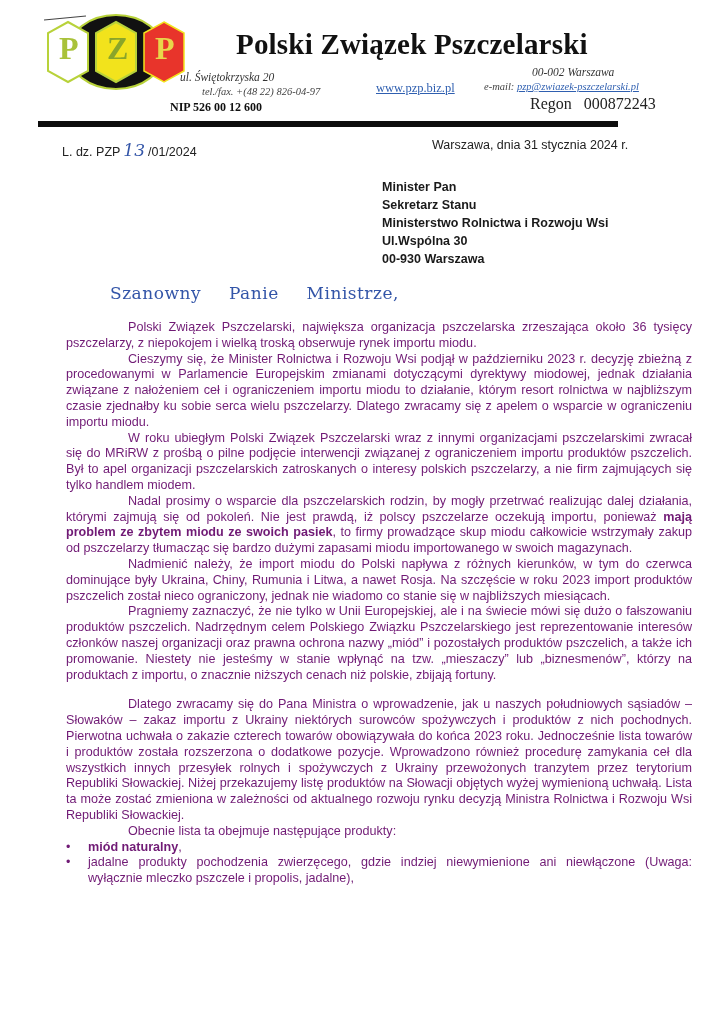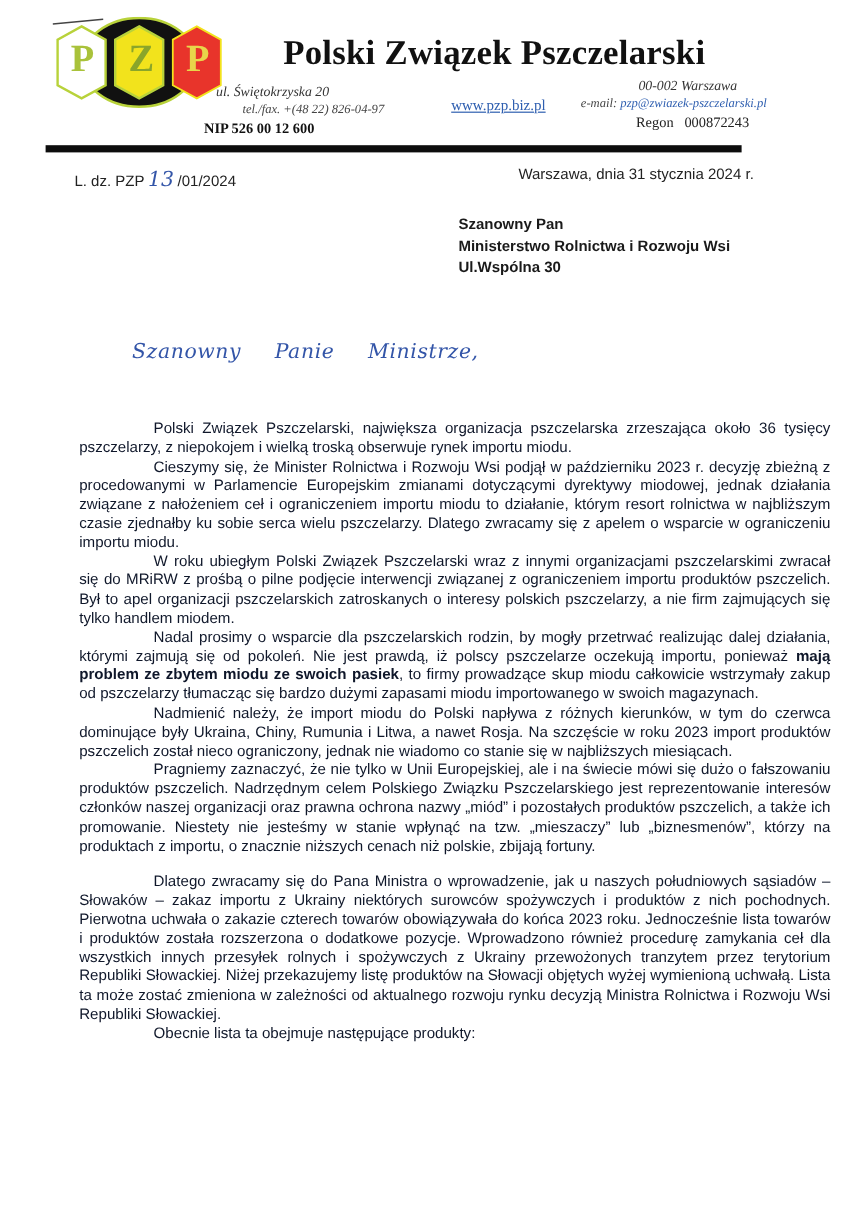--- a/index.html
+++ b/index.html
@@ -10,37 +10,37 @@
 
   
   .logo { left: 36px; top: 14px; width: 160px; height: 76px; }
   .org-title { left: 236px; top: 28px; font-size: 29px; font-weight: bold; letter-spacing: 0.2px; color: #111; white-space: nowrap; }
   .addr-street { left: 180px; top: 71px; font-size: 11.5px; font-style: italic; color: #333; }
   .addr-phone { left: 202px; top: 86px; font-size: 10.5px; font-style: italic; color: #444; }
   .nip { left: 170px; top: 100px; font-size: 12px; font-weight: bold; color: #111; }
   .www { left: 376px; top: 81px; font-size: 12.5px; color: #2f5fb0; text-decoration: underline; }
   .city-code { left: 532px; top: 66px; font-size: 11.5px; font-style: italic; color: #333; }
   .email-label { left: 484px; top: 81px; font-size: 10.5px; font-style: italic; color: #444; }
-  .email-link { color: #2f5fb0; }
-  .regon { left: 530px; top: 95px; font-size: 12px; color: #222; }
+  .email-link { color: #2f5fb0; text-decoration: underline; }
+  .regon { left: 530px; top: 95px; font-size: 16px; color: #222; }
   .header-rule { left: 38px; top: 121px; width: 580px; height: 6px; background: #0d0d0d; }
 
   
   .ref { left: 62px; top: 140px; font-size: 12.5px; color: #222; }
   .ref .hand { font-family: "DejaVu Serif", serif; font-style: italic; color: #3355a8; font-size: 17px; margin: 0 3px; }
   .date { left: 432px; top: 138px; font-size: 12.5px; color: #222; }
 
   
   .recipient { left: 382px; top: 178px; font-size: 12.5px; font-weight: bold; line-height: 18px; color: #1a1a1a; }
 
   
-  .salutation { left: 110px; top: 283px; font-family: "DejaVu Serif", serif; font-style: italic; font-size: 17px; color: #3355a8; word-spacing: 22px; letter-spacing: 0.5px; }
+  .salutation { left: 110px; top: 283px; font-family: "DejaVu Serif", serif; font-size: 17px; color: #3355a8; word-spacing: 22px; letter-spacing: 0.5px; }
 
   
-  .body { left: 66px; top: 320px; width: 626px; font-size: 12.6px; line-height: 15.8px; color: #0f172a; margin-top: 30px; }
+  .body { left: 66px; top: 320px; width: 626px; font-size: 12.6px; line-height: 15.8px; color: #701a75; }
   .body p { margin: 0; text-align: justify; text-indent: 62px; }
   .body p.gap { margin-top: 14px; }
   .body b { font-weight: bold; }
   .body ul { margin: 0; padding: 0; list-style: none; }
   .body li { position: relative; padding-left: 22px; text-align: justify; }
   .body li::before { content: "•"; position: absolute; left: 0; top: 0; }
 </style>
 </head>
 <body class="sans">
 
@@ -67,29 +67,35 @@
 </div>
 <div class="abs serif regon" style="white-space:pre;">Regon   000872243</div>
 <div class="abs header-rule"></div>
 
 <div class="abs ref">
   <span>L. dz. PZP</span><span class="hand">13</span><span>/01/2024</span>
 </div>
 <div class="abs date">Warszawa, dnia 31 stycznia 2024 r.</div>
 
 <div class="abs recipient">
-  <div>Szanowny Pan</div>
+  <div>Minister Pan</div>
+  <div>Sekretarz Stanu</div>
   <div>Ministerstwo Rolnictwa i Rozwoju Wsi</div>
   <div>Ul.Wspólna 30</div>
+  <div>00-930 Warszawa</div>
 </div>
 
 <div class="abs salutation">Szanowny Panie Ministrze,</div>
 
 <div class="abs body">
   <p>Polski Związek Pszczelarski, największa organizacja pszczelarska zrzeszająca około 36 tysięcy pszczelarzy, z niepokojem i wielką troską obserwuje rynek importu miodu.</p>
   <p>Cieszymy się, że Minister Rolnictwa i Rozwoju Wsi podjął w październiku 2023 r. decyzję zbieżną z procedowanymi w Parlamencie Europejskim zmianami dotyczącymi dyrektywy miodowej, jednak działania związane z nałożeniem ceł i ograniczeniem importu miodu to działanie, którym resort rolnictwa w najbliższym czasie zjednałby ku sobie serca wielu pszczelarzy. Dlatego zwracamy się z apelem o wsparcie w ograniczeniu importu miodu.</p>
   <p>W roku ubiegłym Polski Związek Pszczelarski wraz z innymi organizacjami pszczelarskimi zwracał się do MRiRW z prośbą o pilne podjęcie interwencji związanej z ograniczeniem importu produktów pszczelich. Był to apel organizacji pszczelarskich zatroskanych o interesy polskich pszczelarzy, a nie firm zajmujących się tylko handlem miodem.</p>
   <p><span>Nadal prosimy o wsparcie dla pszczelarskich rodzin, by mogły przetrwać realizując dalej działania, którymi zajmują się od pokoleń. Nie jest prawdą, iż polscy pszczelarze oczekują importu, ponieważ </span><b>mają problem ze zbytem miodu ze swoich pasiek</b><span>, to firmy prowadzące skup miodu całkowicie wstrzymały zakup od pszczelarzy tłumacząc się bardzo dużymi zapasami miodu importowanego w swoich magazynach.</span></p>
   <p>Nadmienić należy, że import miodu do Polski napływa z różnych kierunków, w tym do czerwca dominujące były Ukraina, Chiny, Rumunia i Litwa, a nawet Rosja. Na szczęście w roku 2023 import produktów pszczelich został nieco ograniczony, jednak nie wiadomo co stanie się w najbliższych miesiącach.</p>
   <p>Pragniemy zaznaczyć, że nie tylko w Unii Europejskiej, ale i na świecie mówi się dużo o fałszowaniu produktów pszczelich. Nadrzędnym celem Polskiego Związku Pszczelarskiego jest reprezentowanie interesów członków naszej organizacji oraz prawna ochrona nazwy „miód” i pozostałych produktów pszczelich, a także ich promowanie. Niestety nie jesteśmy w stanie wpłynąć na tzw. „mieszaczy” lub „biznesmenów”, którzy na produktach z importu, o znacznie niższych cenach niż polskie, zbijają fortuny.</p>
   <p class="gap">Dlatego zwracamy się do Pana Ministra o wprowadzenie, jak u naszych południowych sąsiadów – Słowaków – zakaz importu z Ukrainy niektórych surowców spożywczych i produktów z nich pochodnych. Pierwotna uchwała o zakazie czterech towarów obowiązywała do końca 2023 roku. Jednocześnie lista towarów i produktów została rozszerzona o dodatkowe pozycje. Wprowadzono również procedurę zamykania ceł dla wszystkich innych przesyłek rolnych i spożywczych z Ukrainy przewożonych tranzytem przez terytorium Republiki Słowackiej. Niżej przekazujemy listę produktów na Słowacji objętych wyżej wymienioną uchwałą. Lista ta może zostać zmieniona w zależności od aktualnego rozwoju rynku decyzją Ministra Rolnictwa i Rozwoju Wsi Republiki Słowackiej.</p>
   <p>Obecnie lista ta obejmuje następujące produkty:</p>
+  <ul>
+    <li><b>miód naturalny</b><span>,</span></li>
+    <li><span>jadalne produkty pochodzenia zwierzęcego, gdzie indziej niewymienione ani niewłączone (Uwaga: wyłącznie mleczko pszczele i propolis, jadalne),</span></li>
+  </ul>
 </div>
 
 </body></html>

